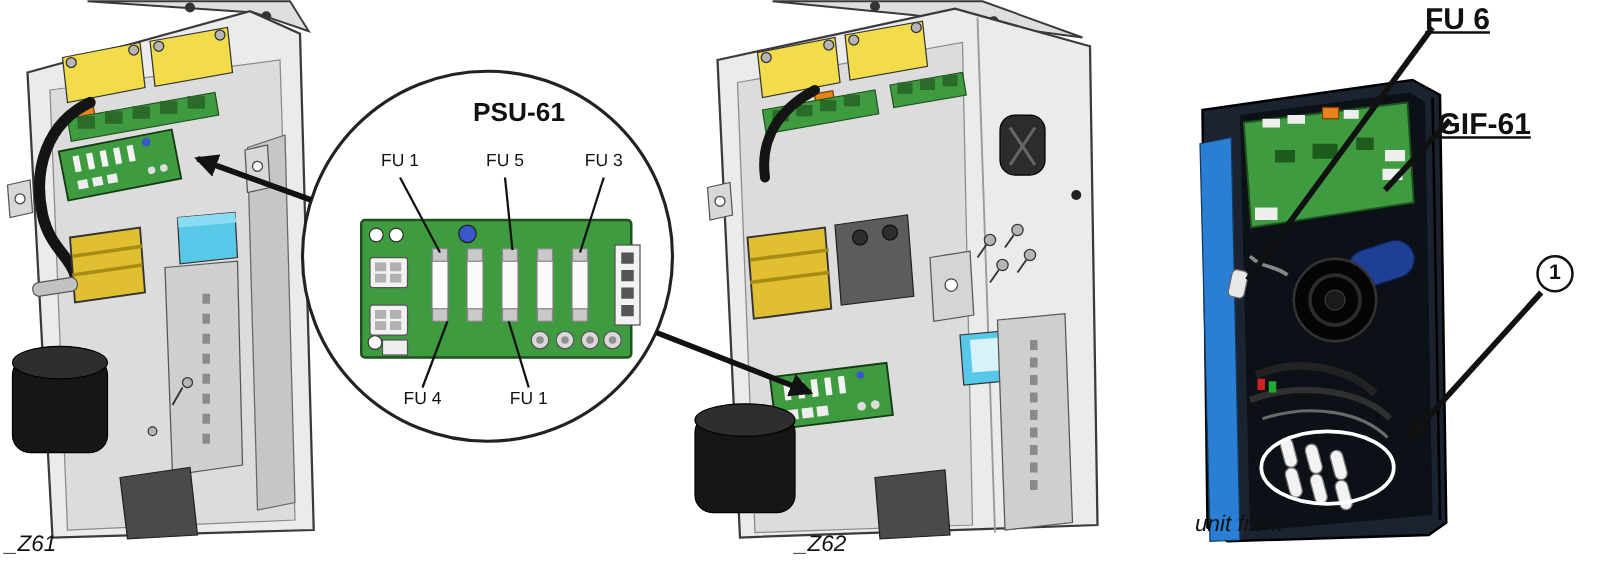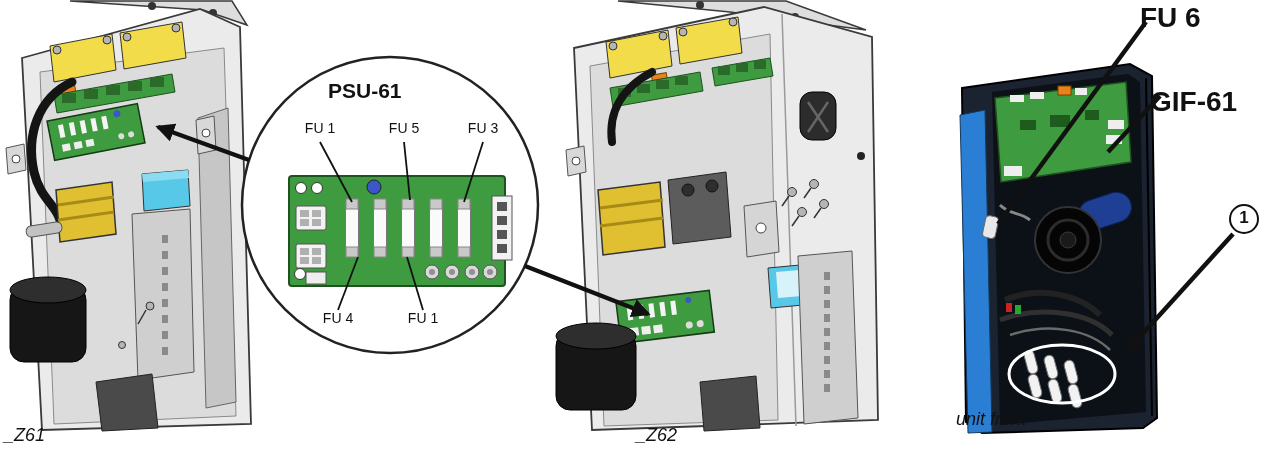--- a/index.html
+++ b/index.html
@@ -3,22 +3,22 @@
 <meta charset="utf-8">
 <style>
   html,body{margin:0;padding:0;background:#fff;}
   .canvas{
     position:relative;width:1280px;height:453px;background:#ffffff;overflow:hidden;
     font-family:"Liberation Sans", sans-serif;color:#111;
   }
   .canvas svg{position:absolute;left:0;top:0;}
   .lbl{position:absolute;white-space:nowrap;color:#111;}
   .fu-label{font-size:14px;font-weight:400;width:58px;text-align:center;}
-  .psu-title{font-size:21px;font-weight:700;width:124px;text-align:left;}
-  .big-label{font-size:28px;font-weight:700;}
+  .psu-title{font-size:21px;font-weight:700;width:124px;text-align:right;}
+  .big-label{font-size:24px;font-weight:700;text-decoration:underline;}
   .caption{font-size:18px;font-style:italic;font-weight:400;}
   .marker-circle{
     position:absolute;width:30px;height:30px;border:2.5px solid #111;border-radius:50%;
     background:#fff;box-sizing:border-box;text-align:center;line-height:24px;
     font-size:17px;font-weight:700;
   }
 </style>
 </head>
 <body>
 

